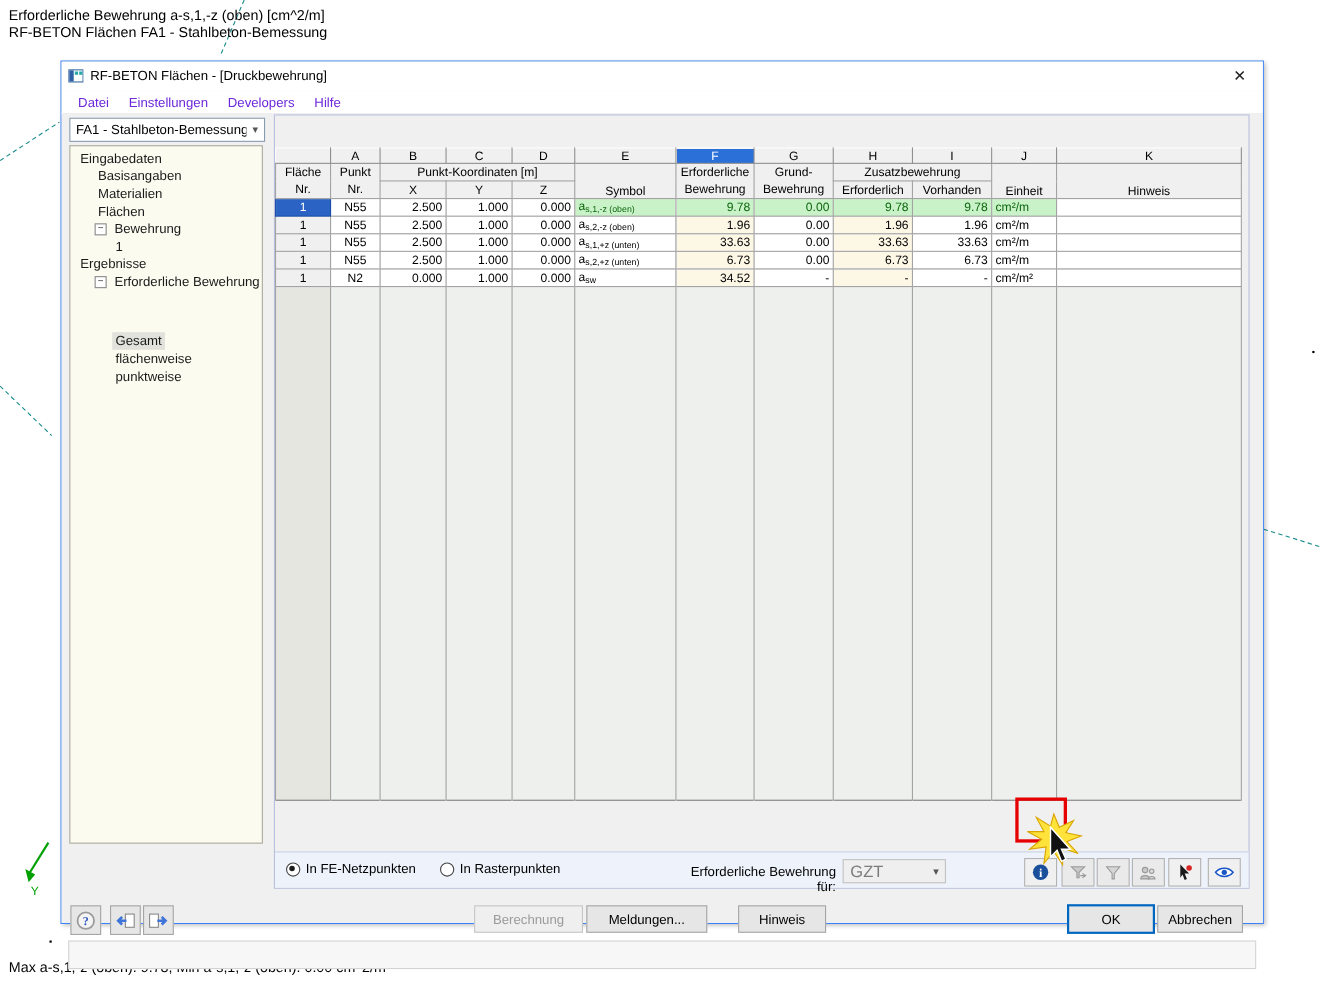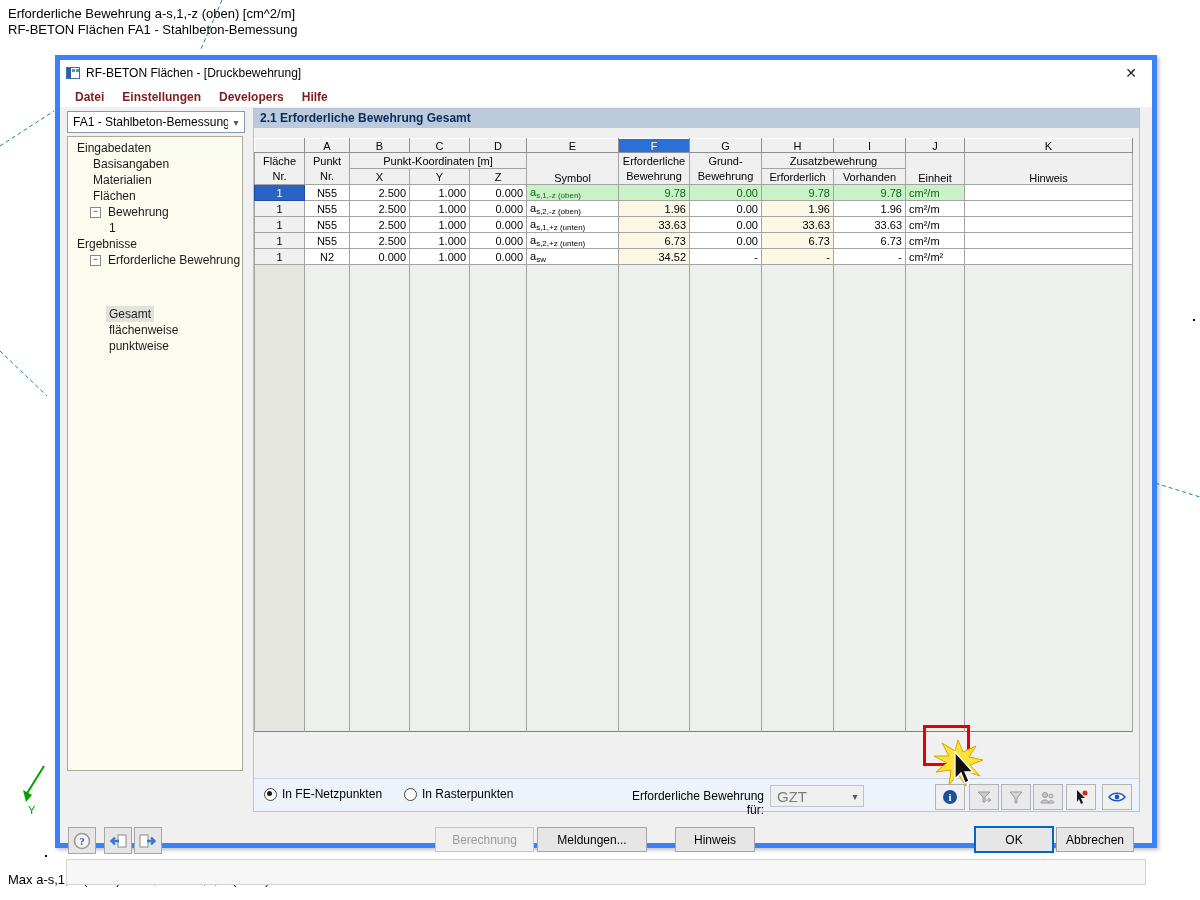--- a/index.html
+++ b/index.html
@@ -6,27 +6,27 @@
   body{width:1200px;height:900px;position:relative;overflow:hidden;background:#ffffff;
        font-family:"Liberation Sans", sans-serif;font-size:12px;color:#000;}
   .bg-decor{position:absolute;left:0;top:0;width:1200px;height:900px;z-index:0;}
   .screen-text{position:absolute;z-index:1;color:#000;font-size:13px;white-space:nowrap;}
   .top1{left:8px;top:6px;}
   .top2{left:8px;top:22px;}
   .bottomtxt{left:8px;top:872px;}
 
   
   .dialog{position:absolute;left:55px;top:55px;width:1092px;height:783px;z-index:10;
-          background:#f0f0f0;border:5px solid #3b82f6;box-shadow:2px 2px 4px rgba(0,0,0,.25);}
+          background:#f0f0f0;border:1px solid #3b82f6;box-shadow:2px 2px 4px rgba(0,0,0,.25);}
   .titlebar{position:absolute;left:0;top:0;right:0;height:26px;background:#ffffff;display:flex;align-items:center;padding:0 6px;}
   .app-icon{width:14px;height:14px;margin-right:6px;flex:0 0 auto;}
   .title{flex:1 1 auto;font-size:12px;color:#000;}
   .close{width:30px;text-align:center;font-size:14px;color:#222;cursor:default;}
   .menubar{position:absolute;left:0;top:26px;right:0;height:21px;background:#ffffff;display:flex;align-items:center;padding-left:6px;border-bottom:1px solid #e4e4e4;}
-  .menu-item{padding:2px 9px;color:#7f1d1d;font-weight:bold;}
+  .menu-item{padding:2px 9px;color:#6d28d9;}
   .content{position:absolute;left:0;top:47px;right:0;bottom:0;background:#f0f0f0;}
 
   
   .combo{position:absolute;left:7px;top:4px;width:176px;height:20px;background:#fff;border:1px solid #8a9aae;
          display:flex;align-items:center;font-size:12px;}
   .combo .val{flex:1;padding-left:5px;white-space:nowrap;overflow:hidden;}
   .chev{width:16px;color:#555;font-size:10px;text-align:center;}
   .tree{position:absolute;left:7px;top:29px;width:174px;height:630px;background:#fcfbf0;border:1px solid #a9a99c;
         padding-top:3px;overflow:hidden;}
   .tree-item{height:16px;line-height:16px;display:flex;align-items:center;color:#1a1a1a;white-space:nowrap;}
@@ -175,21 +175,20 @@
         </div>
         <div class="tree-item" style="padding-left: 38px;">
           <span class="lbl">flächenweise</span>
         </div>
         <div class="tree-item" style="padding-left: 38px;">
           <span class="lbl">punktweise</span>
         </div>
       </div>
 
     <div class="panel">
-      <div class="panel-head">2.1 Erforderliche Bewehrung Gesamt</div>
 
       <div class="tablewrap">
         <table class="grid">
           <colgroup>
             <col style="width:50px">
               <col style="width:45px">
               <col style="width:60px">
               <col style="width:60px">
             <col style="width:57px">
               <col style="width:92px">

